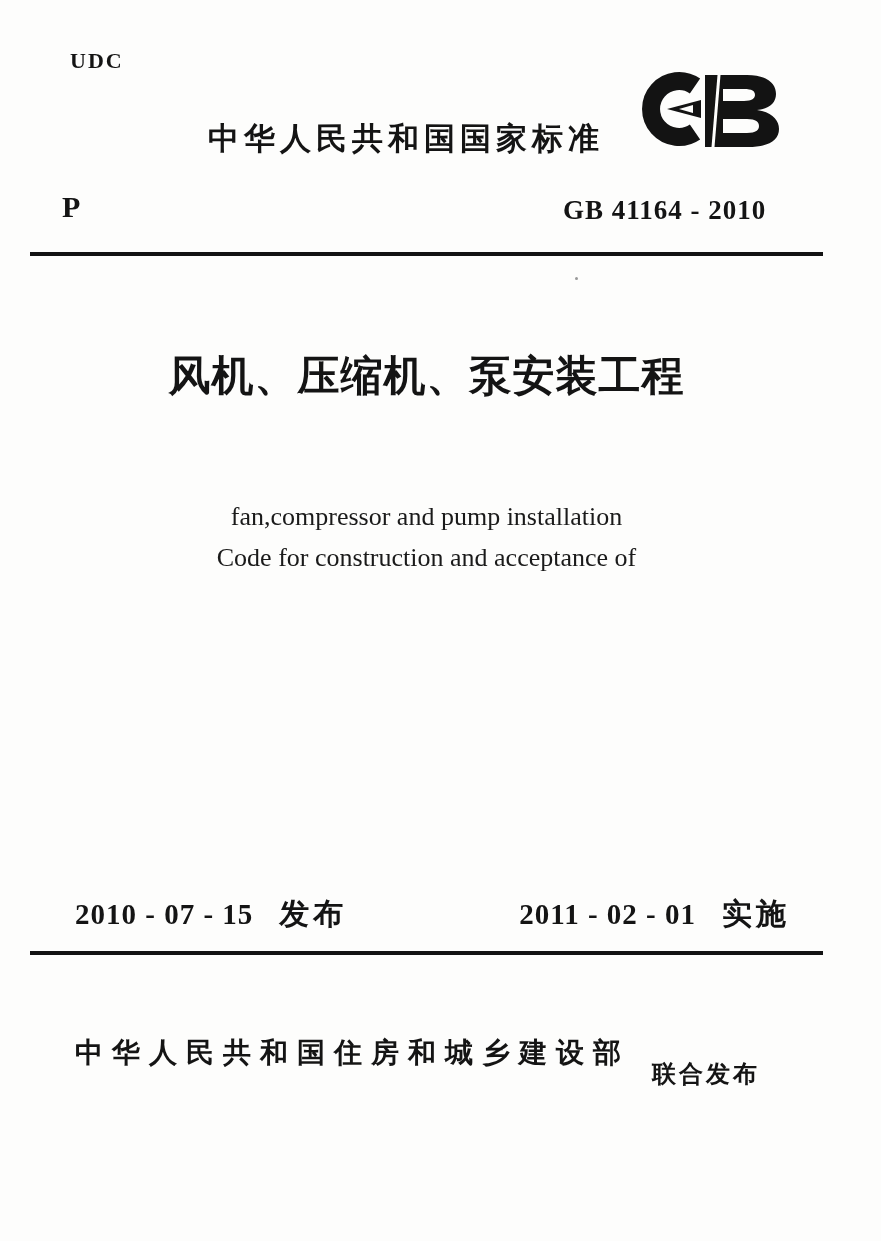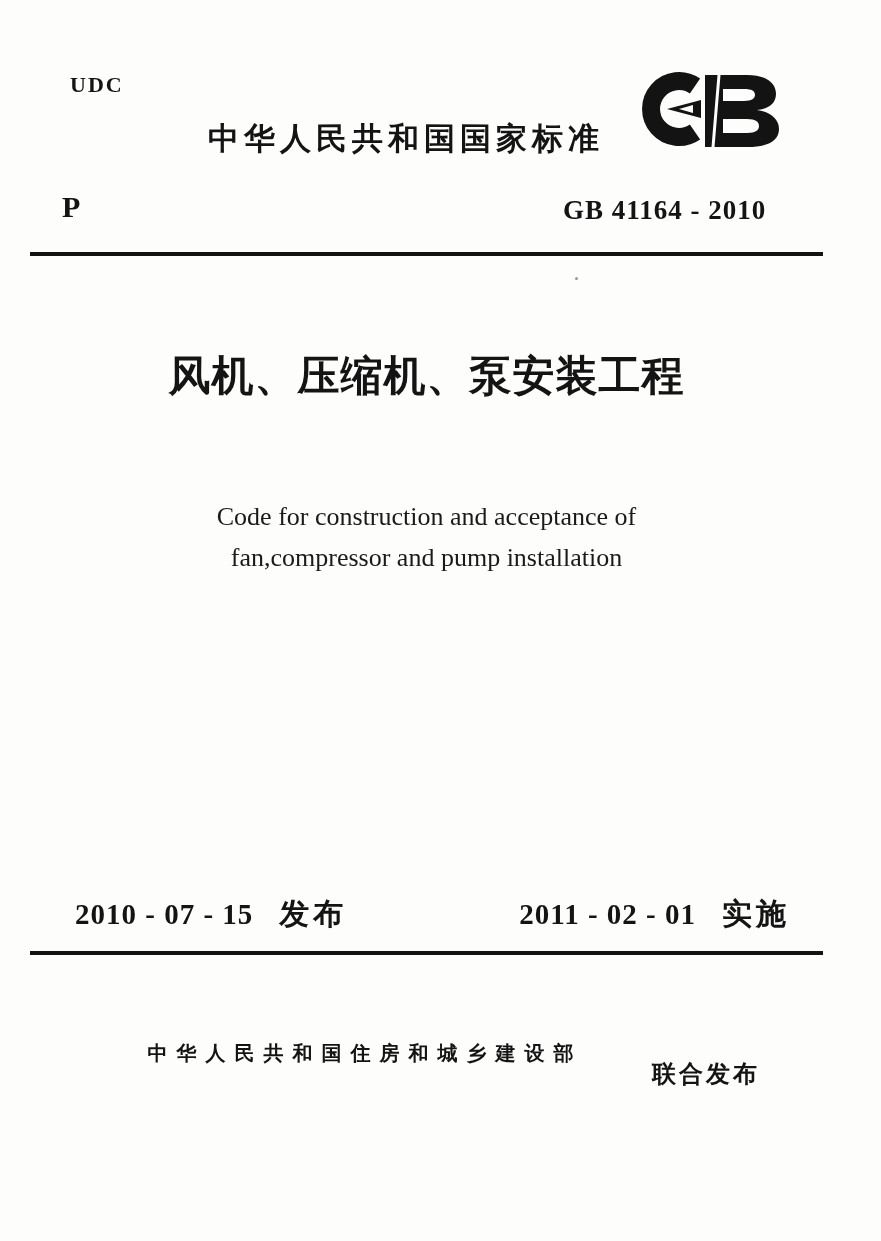--- a/index.html
+++ b/index.html
@@ -8,21 +8,21 @@
     width:881px;height:1241px;
     margin:0 auto;
     background:#fdfdfc;
     color:#141414;
     font-family:"Liberation Serif","DejaVu Serif",serif;
     overflow:hidden;
   }
   .abs{position:absolute;}
   .udc{
     left:70px;top:48px;
-    font-size:22px;font-weight:bold;letter-spacing:2px;margin-top:24px;
+    font-size:22px;font-weight:bold;letter-spacing:2px;
   }
   .gb-logo{left:635px;top:70px;width:145px;height:82px;}
   .std-heading{
     left:208px;top:118px;
     font-family:Liberation Serif, serif;
     font-size:31px;font-weight:bold;letter-spacing:5px;white-space:nowrap;
   }
   .class-code{
     left:62px;top:190px;
     font-size:30px;font-weight:bold;
@@ -55,23 +55,22 @@
   .date-num{
     font-size:29px;font-weight:bold;letter-spacing:1px;
   }
   .date-label{
     font-family:"Liberation Sans","DejaVu Sans",sans-serif;
     font-size:30px;font-weight:bold;margin-left:22px;letter-spacing:4px;
   }
   .publishers{
     left:75px;top:1030px;width:580px;
     font-family:"Liberation Sans","DejaVu Sans",sans-serif;
-    font-size:20px;font-weight:bold;line-height:46px;
+    font-size:28px;font-weight:bold;line-height:46px;
     white-space:nowrap;
-    text-align:center;
   }
   .pub-line1{letter-spacing:9px;}
   .pub-line2{letter-spacing:0.5px;}
   .joint-release{
     left:652px;top:1058px;
     font-family:"Liberation Sans","DejaVu Sans",sans-serif;
     font-size:24px;font-weight:bold;letter-spacing:3px;white-space:nowrap;
   }
 </style>
 </head>
@@ -98,22 +97,22 @@
   <div class="abs std-number">GB 41164 - 2010</div>
 
   <div class="abs rule rule-top"></div>
   <div class="abs speck"></div>
 
   <div class="abs title-cn">
     <div>风机、压缩机、泵安装工程</div>
   </div>
 
   <div class="abs title-en">
+    <div>fan,compressor and pump installation</div>
     <div>Code for construction and acceptance of</div>
-    <div>fan,compressor and pump installation</div>
   </div>
 
   <div class="abs dates-row">
     <div class="date-group">
       <span class="date-num">2010 - 07 - 15</span>
       <span class="date-label">发布</span>
     </div>
     <div class="date-group">
       <span class="date-num">2011 - 02 - 01</span>
       <span class="date-label">实施</span>

